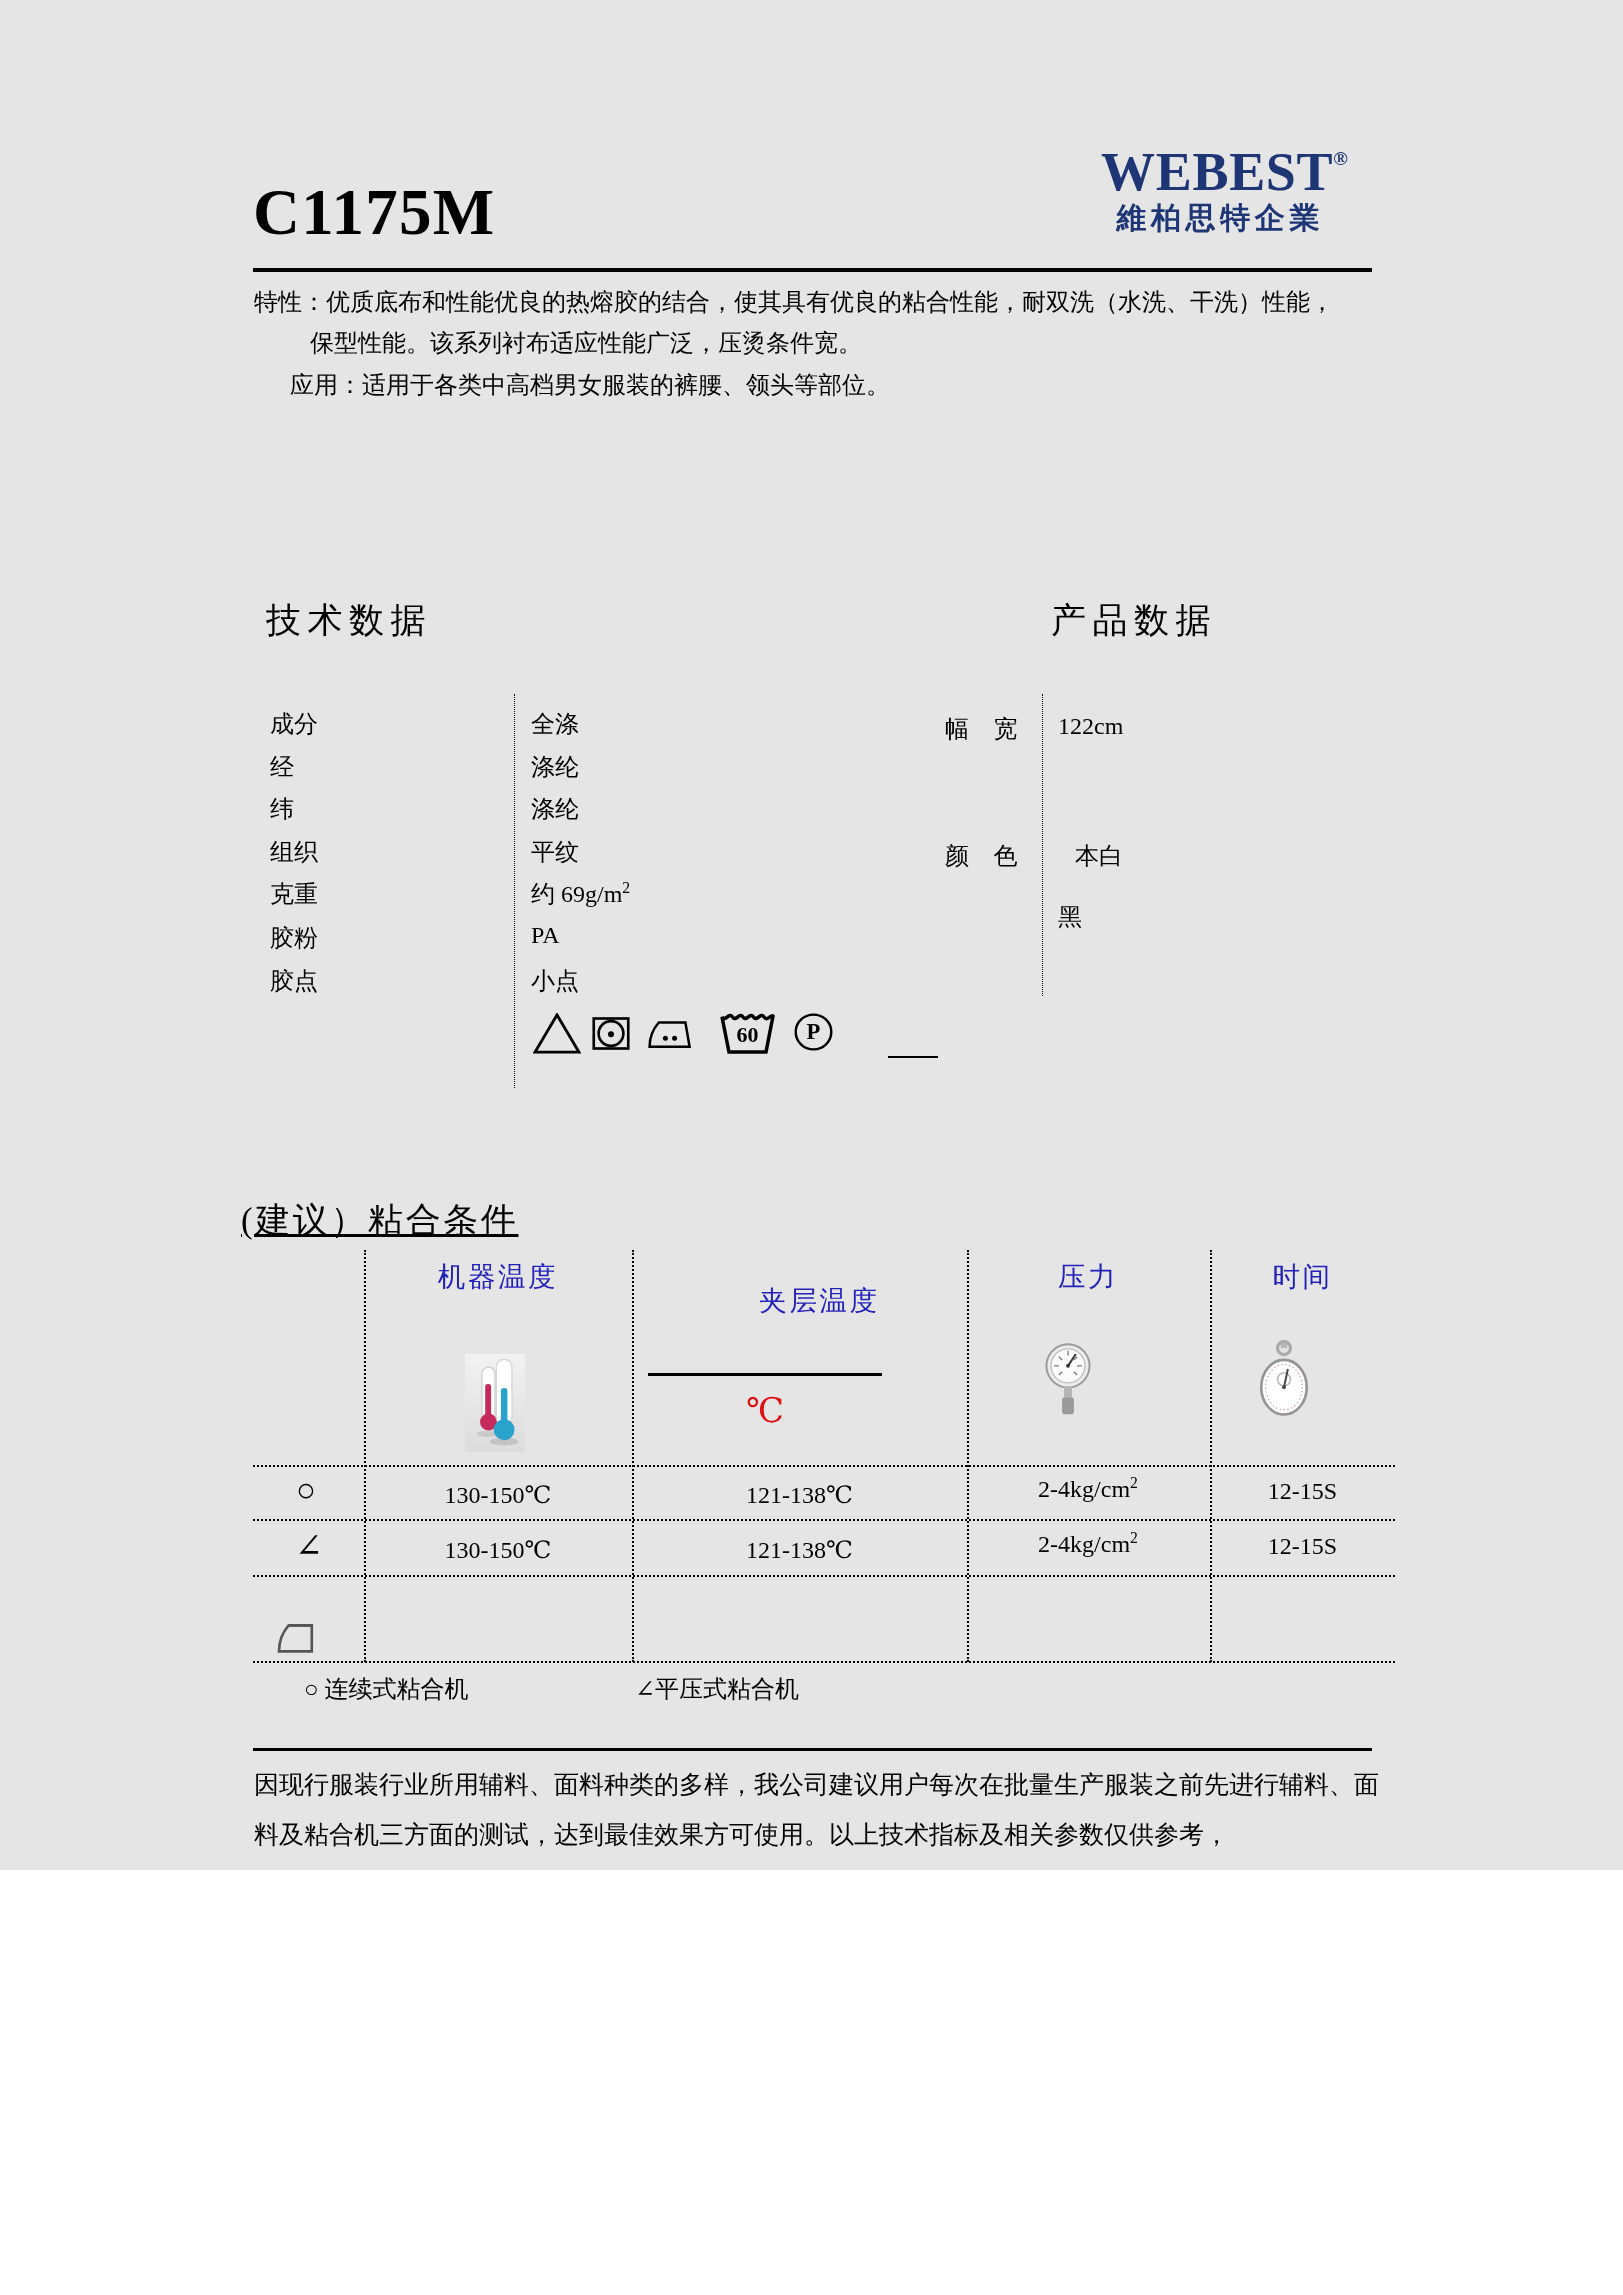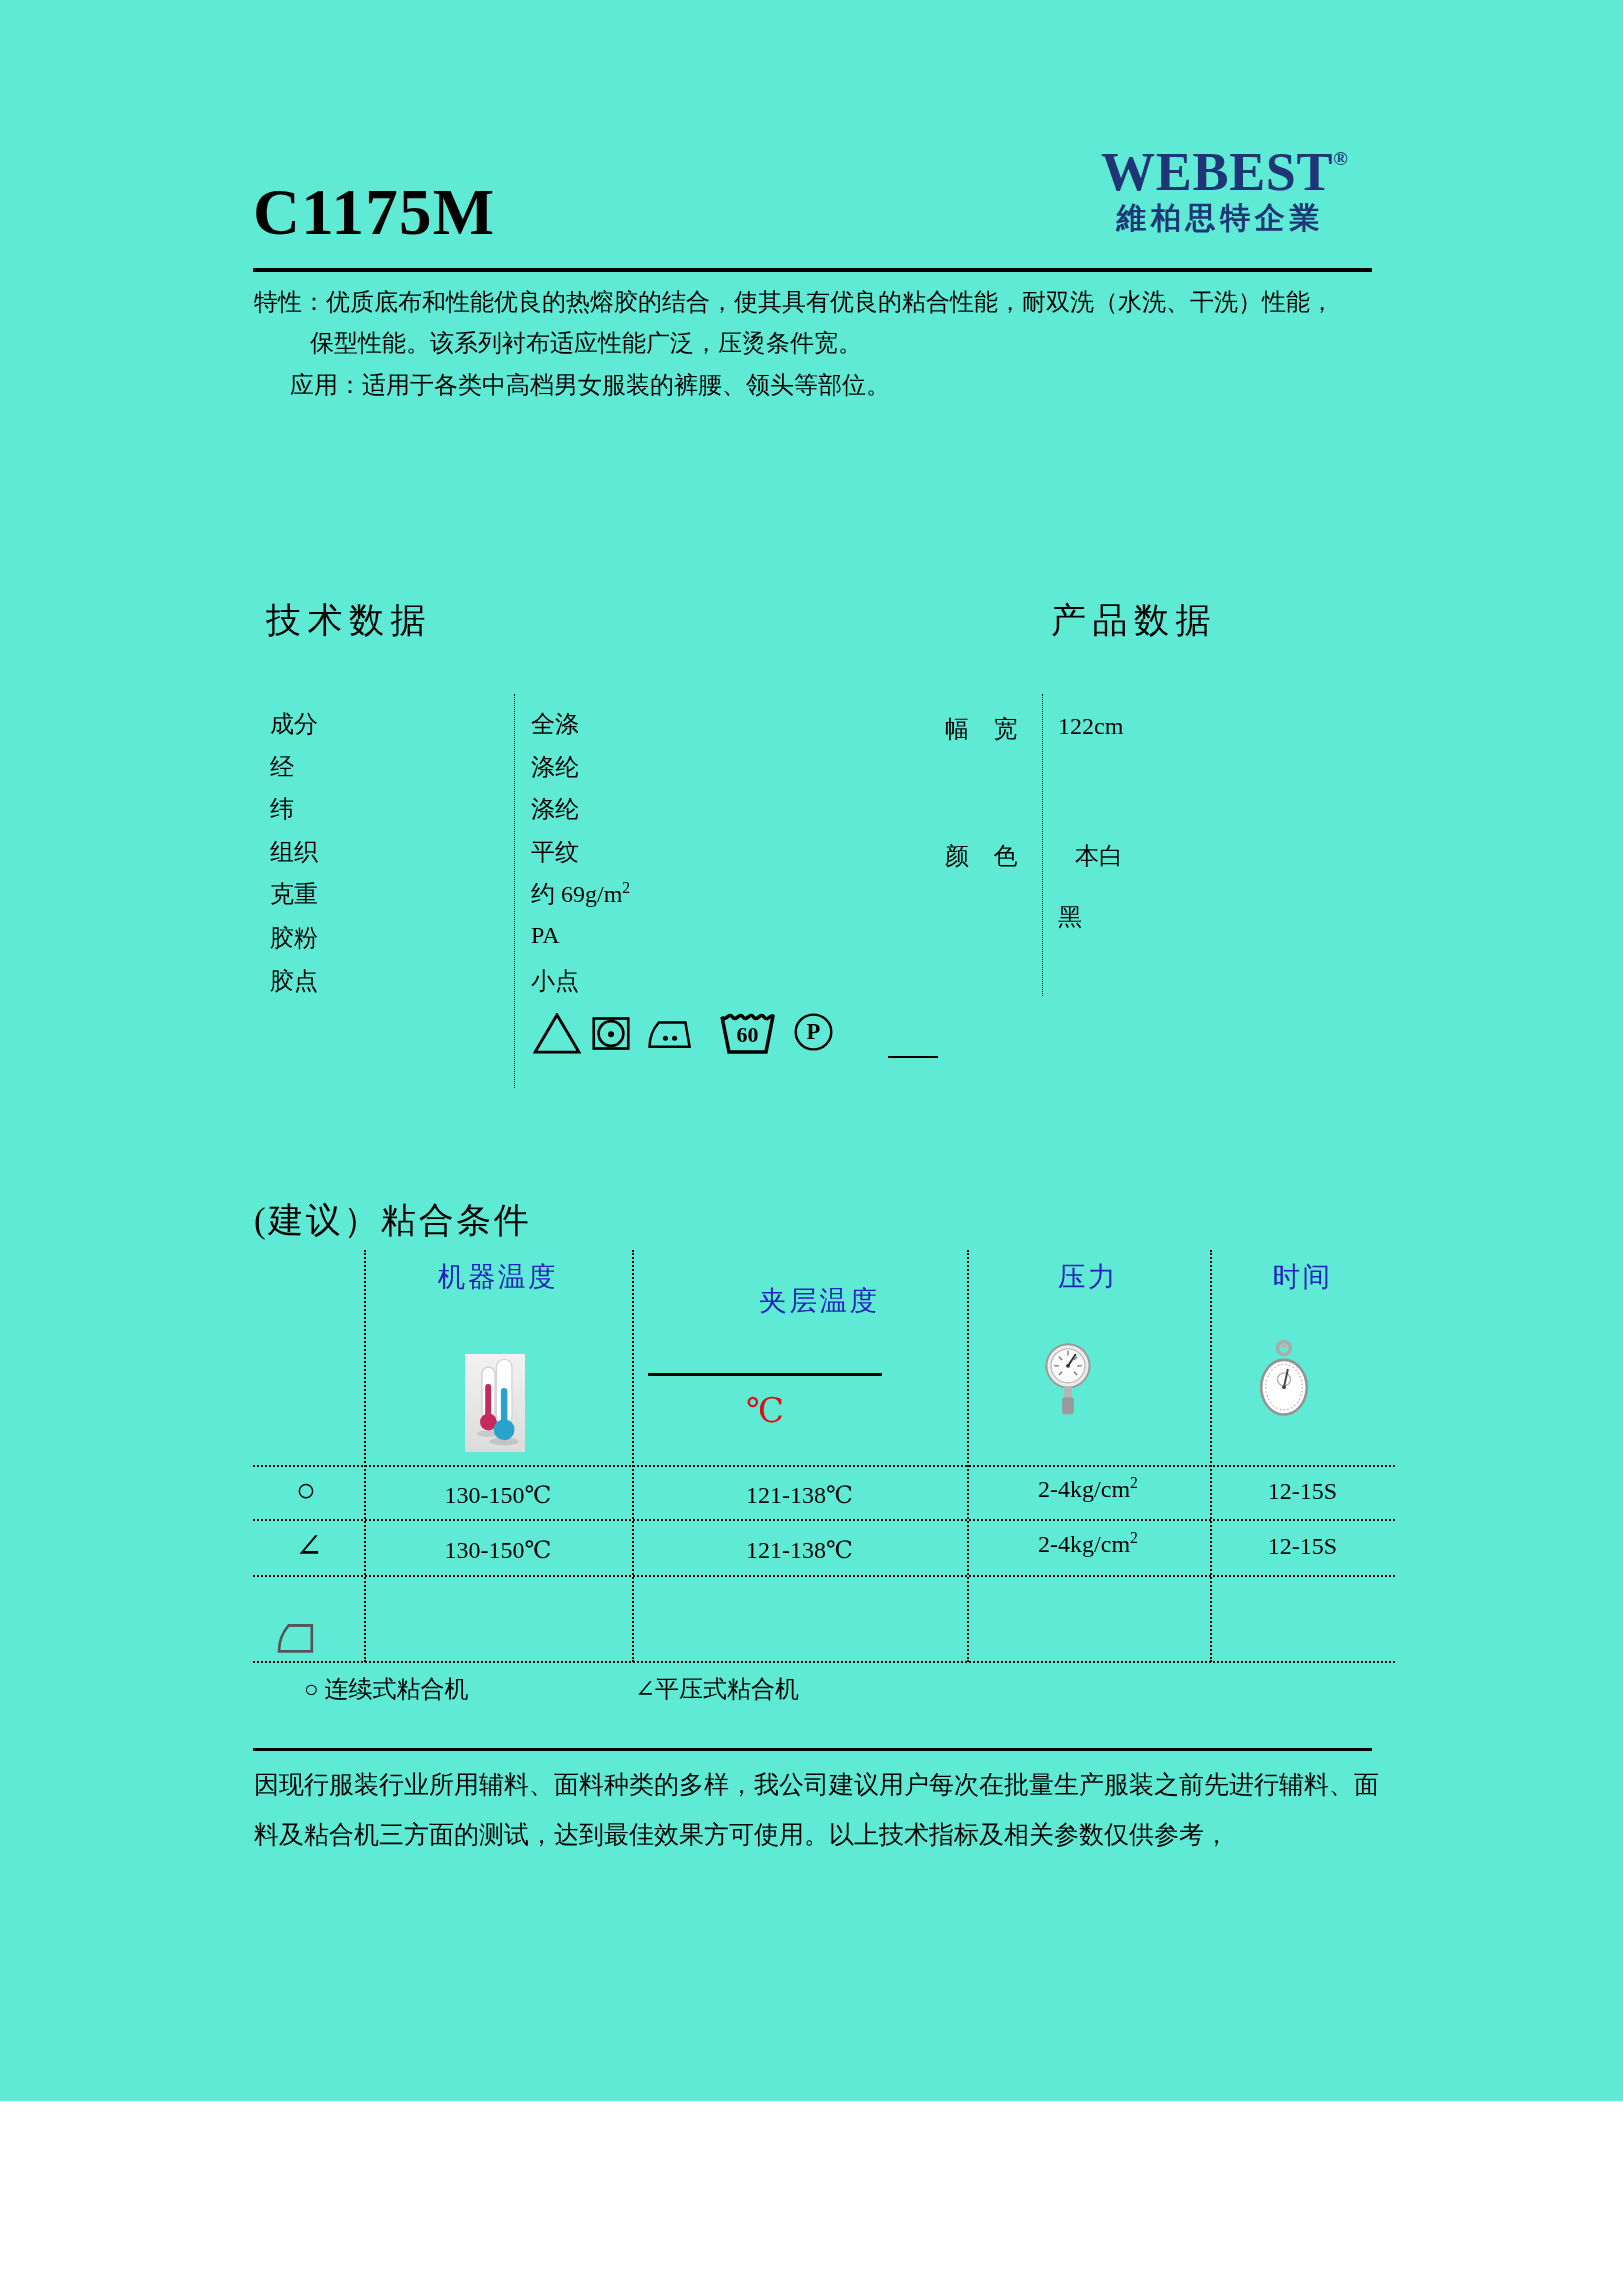--- a/index.html
+++ b/index.html
@@ -1,16 +1,16 @@
 <!DOCTYPE html>
 <html style="font-size:10.5px"><head>
 <meta charset="utf-8">
 <style>
   html,body{margin:0;padding:0;background:#fff;}
-  .page{position:relative;width:1623px;height:2101px;background:#5eead4;overflow:hidden;
+  .page{position:relative;width:1623px;height:1870px;background:#e5e5e5;overflow:hidden;
         font-family:"Liberation Serif","DejaVu Serif",serif;color:#000;}
   .abs{position:absolute;}
 
   
   .title{font-size:65px;font-weight:bold;letter-spacing:1.3px;}
   .logo{width:223px;text-align:right;color:#1e3576;line-height:1;}
   .logo-en{font-size:54px;font-weight:bold;letter-spacing:0.7px;}
   .logo-reg{font-size:19.6px;vertical-align:25px;font-weight:bold;}
   .logo-cn{font-size:30px;font-weight:bold;letter-spacing:4.6px;margin-top:3.9px;}
   .rule{background:#000;}
@@ -106,21 +106,21 @@
   </div>
   <div class="abs" style="left:888px;top:1056px;width:50px;height:2px;background:#000;"></div>
 
   <div class="abs vdot" style="left:1042px;top:694px;height:302px;"></div>
   <div class="abs cell" style="left:945px;top:713px;letter-spacing:9.2px;">幅 宽</div>
   <div class="abs cell" style="left:1058px;top:713px;">122cm</div>
   <div class="abs cell" style="left:945px;top:840px;letter-spacing:9.2px;">颜 色</div>
   <div class="abs cell" style="left:1058px;top:840px;margin-left:17px;">本白</div>
   <div class="abs cell" style="left:1058px;top:901px;">黑</div>
 
-  <div class="abs h-cn" style="left:254px;top:1197px;letter-spacing:2.6px;">(建议）粘合条件</div>
+  <div class="abs h-cn" style="left:241px;top:1197px;letter-spacing:2.6px;text-decoration:underline;">(建议）粘合条件</div>
 
   <div class="abs vdot3" style="left:364px;top:1250px;height:412px;"></div>
   <div class="abs vdot3" style="left:632px;top:1250px;height:412px;"></div>
   <div class="abs vdot3" style="left:967px;top:1250px;height:412px;"></div>
   <div class="abs vdot3" style="left:1210px;top:1250px;height:412px;"></div>
   <div class="abs hdot3" style="left:253px;top:1465px;width:1142px;"></div>
   <div class="abs hdot3" style="left:253px;top:1519px;width:1142px;"></div>
   <div class="abs hdot3" style="left:253px;top:1575px;width:1142px;"></div>
   <div class="abs hdot3" style="left:253px;top:1661px;width:1142px;"></div>
 

